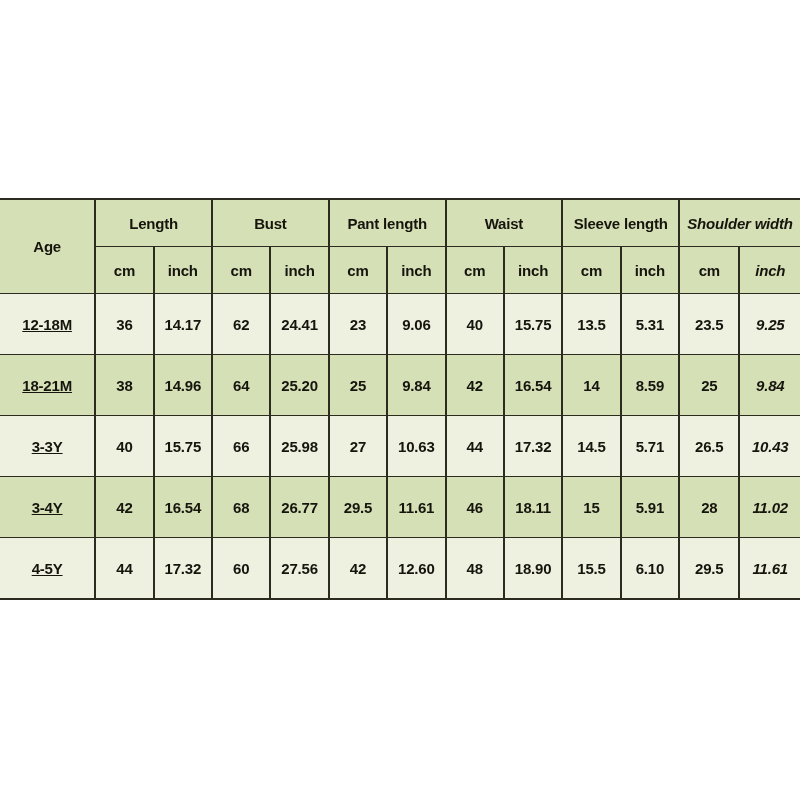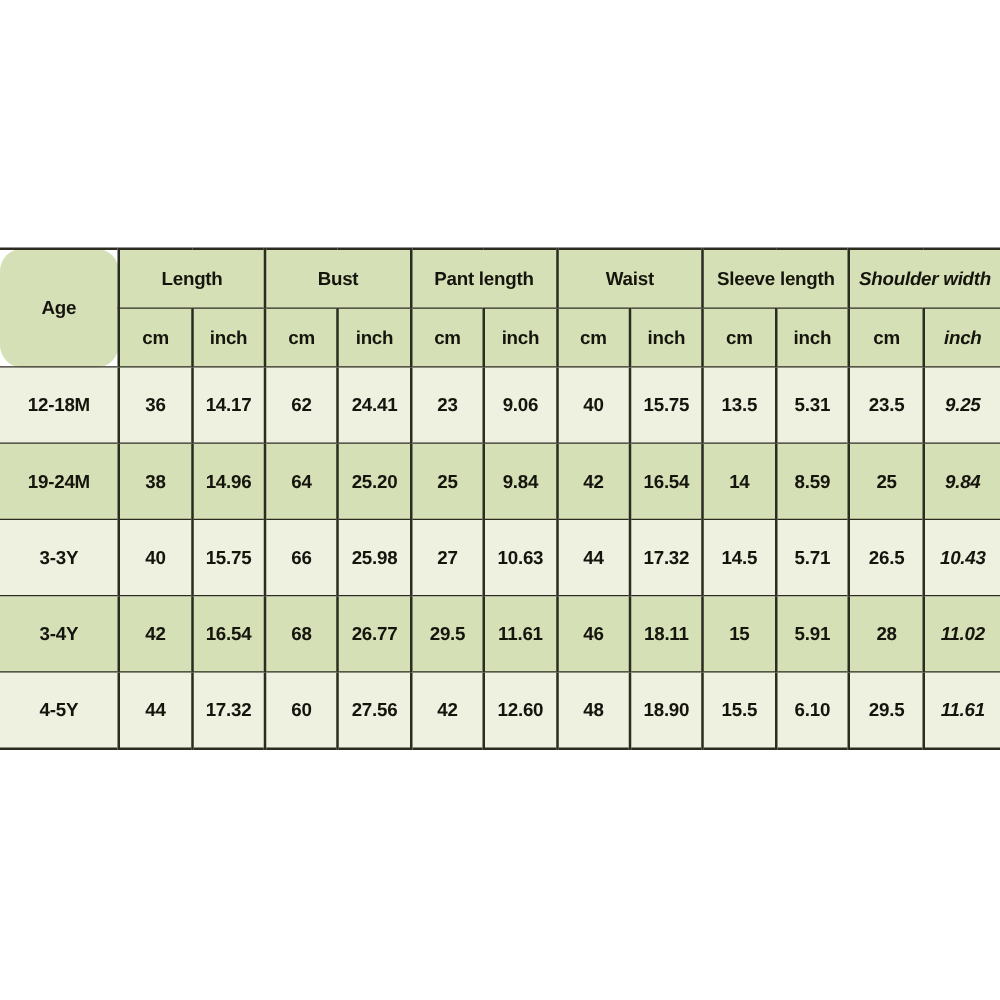--- a/index.html
+++ b/index.html
@@ -46,29 +46,29 @@
   table.size-chart tr.unit-header th {
     background: #d6e0b6;
     font-size: 15px;
     height: 44px;
   }
   table.size-chart th.age-head {
     background: #d6e0b6;
     font-size: 16px;
     height: 88px;
     border-left: none;
-    border-radius: 18px;
   }
   table.size-chart tr.data-row td {
     font-size: 15px;
     height: 58px;
   }
   table.size-chart tr.data-row td.age-cell {
     font-size: 15px;
     border-left: none;
+    text-decoration: underline;
   }
   table.size-chart tr.row-light td { background: #eef0e0; }
   table.size-chart tr.row-green td { background: #d6e0b6; }
   table.size-chart th.last-col,
   table.size-chart td.last-col { border-right: none; font-style: italic; }
   .col-age { width: 93px; }
   .col-unit { width: 57px; }
   .col-unit-w { width: 59px; }
 </style>
 </head>
@@ -127,21 +127,21 @@
           <td>23</td>
           <td>9.06</td>
           <td>40</td>
           <td>15.75</td>
           <td>13.5</td>
           <td>5.31</td>
           <td>23.5</td>
           <td class="last-col">9.25</td>
         </tr>
         <tr class="data-row row-green">
-          <td class="age-cell">19-24M</td>
+          <td class="age-cell">18-21M</td>
           <td>38</td>
           <td>14.96</td>
           <td>64</td>
           <td>25.20</td>
           <td>25</td>
           <td>9.84</td>
           <td>42</td>
           <td>16.54</td>
           <td>14</td>
           <td>8.59</td>

